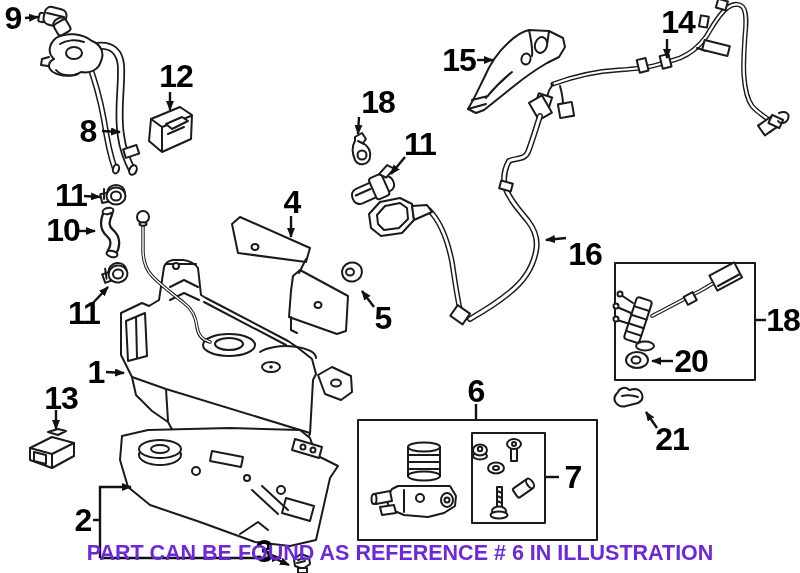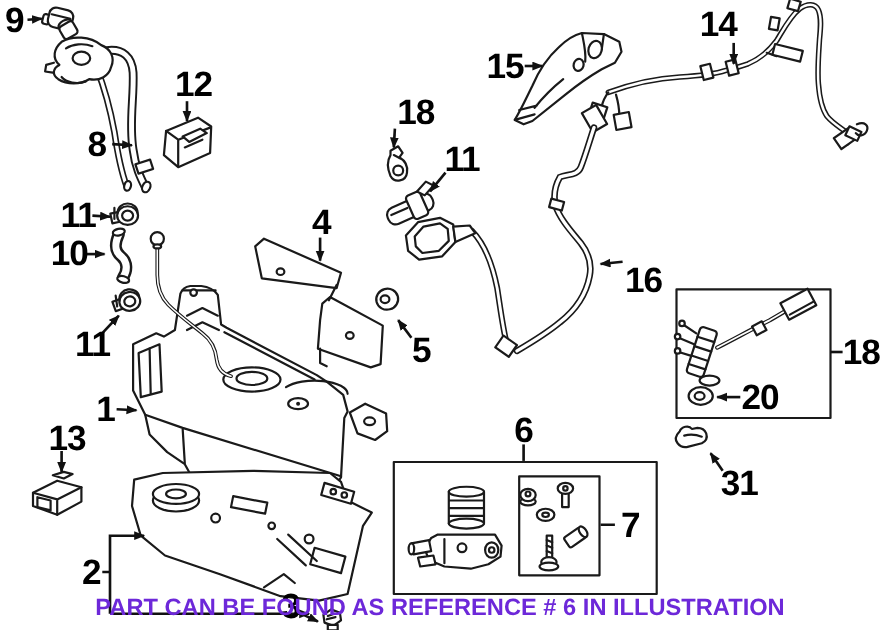--- a/index.html
+++ b/index.html
@@ -291,23 +291,23 @@
 <div class="lbl" style="left:84px;top:313px">11</div>
 <div class="lbl" style="left:96px;top:372px">1</div>
 <div class="lbl" style="left:61px;top:398px">13</div>
 <div class="lbl" style="left:83px;top:520px">2</div>
 <div class="lbl" style="left:264px;top:551px">3</div>
 <div class="lbl" style="left:292px;top:202px">4</div>
 <div class="lbl" style="left:383px;top:318px">5</div>
 <div class="lbl" style="left:378px;top:102px">18</div>
 <div class="lbl" style="left:420px;top:144px">11</div>
 <div class="lbl" style="left:459px;top:60px">15</div>
-<div class="lbl" style="left:653px;top:22px">14</div>
+<div class="lbl" style="left:678px;top:22px">14</div>
 <div class="lbl" style="left:585px;top:254px">16</div>
 <div class="lbl" style="left:783px;top:320px">18</div>
 <div class="lbl" style="left:691px;top:361px">20</div>
-<div class="lbl" style="left:672px;top:439px">31</div>
+<div class="lbl" style="left:672px;top:439px">21</div>
 <div class="lbl" style="left:476px;top:391px">6</div>
 <div class="lbl" style="left:573px;top:477px">7</div>
 
 <div class="note">PART CAN BE FOUND AS REFERENCE # 6 IN ILLUSTRATION</div>
 
 </div>
 
 </body></html>

